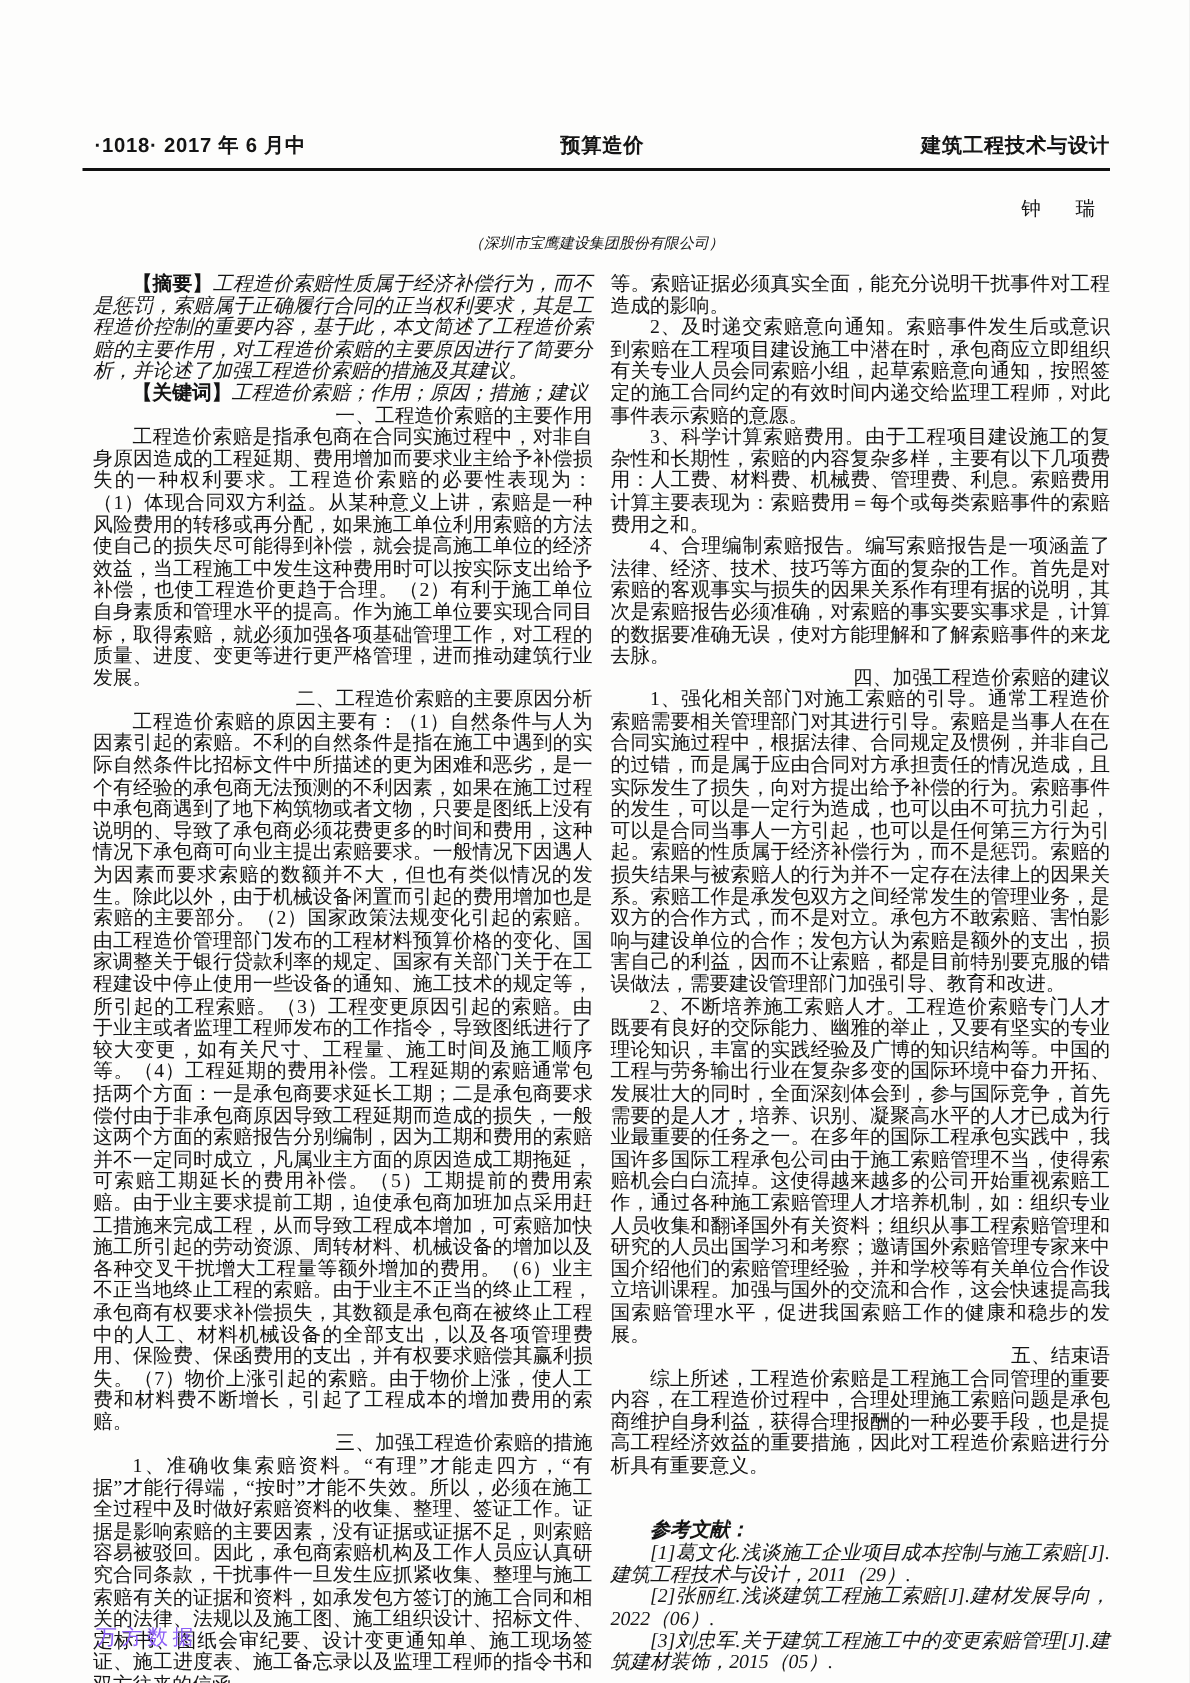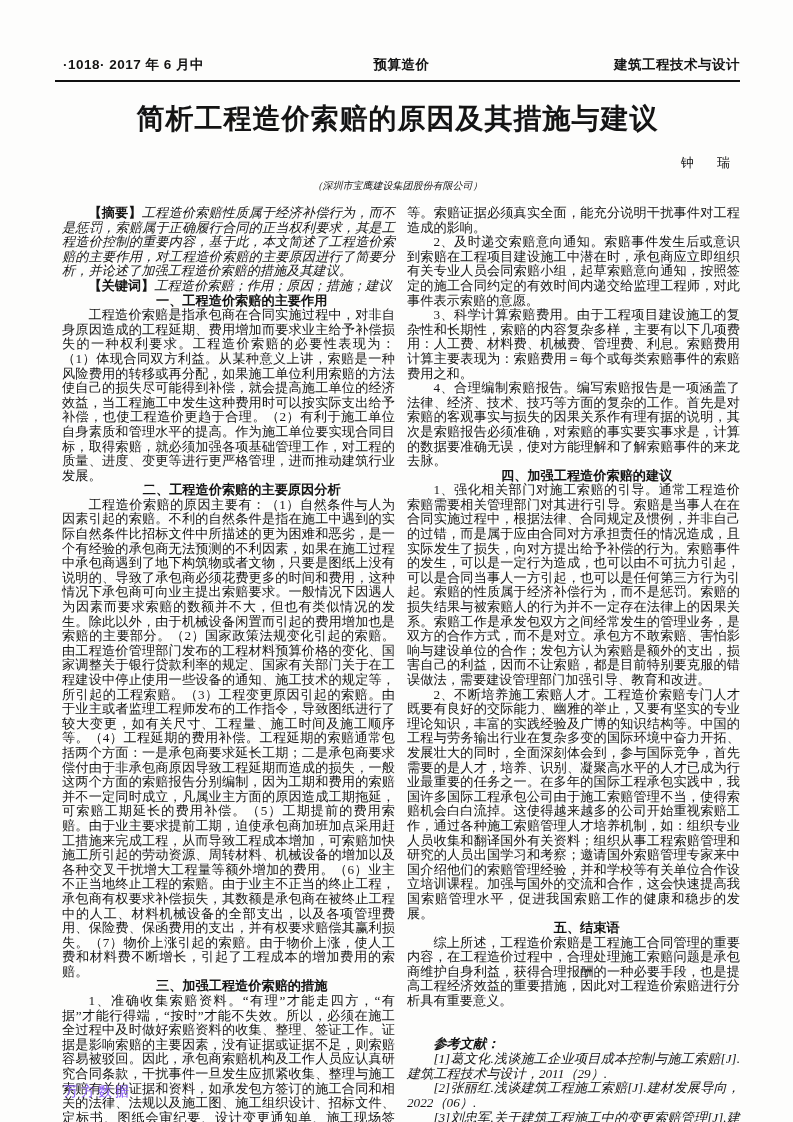--- a/index.html
+++ b/index.html
@@ -20,20 +20,21 @@
   }
   
   .jheader{
     display:flex;
     align-items:baseline;
     font-family:"Liberation Sans","DejaVu Sans",sans-serif;
     font-weight:bold;
     font-size:13.5px;
     letter-spacing:0.5px;
     white-space:nowrap;
+    margin-top:32px;
   }
   .jheader .h-left{flex:1;text-align:left;padding-left:8px;}
   .jheader .h-center{flex:1;text-align:center;}
   .jheader .h-right{flex:1;text-align:right;}
   .jrule{
     margin-top:6px;
     border-bottom:2px solid #111;
     width:100%;
   }
   
@@ -68,23 +69,23 @@
     width:333px;
     font-size:13.2px;
     line-height:14.6px;
     text-align:justify;
   }
   .blk{margin:0;}
   .blk-para{text-indent:2em;}
   .blk-cont{text-indent:0;}
   .blk-heading{
     font-family:"Liberation Sans","DejaVu Sans",sans-serif;
-    font-weight:bold;
+    font-weight:normal;
     text-indent:2em;
-    text-align:center;
+    text-align:right;
   }
   .blk-kai{font-style:italic;}
   .blk-kai .lbl{
     font-style:normal;
     font-weight:bold;
     font-family:"Liberation Sans","DejaVu Sans",sans-serif;
   }
   .blk-refhead{
     font-weight:bold;
     font-style:italic;
@@ -110,21 +111,20 @@
 <div class="page">
   <div class="content">
 
     <div class="jheader">
       <span class="h-left">·1018·  2017 年 6 月中</span>
       <span class="h-center">预算造价</span>
       <span class="h-right">建筑工程技术与设计</span>
     </div>
     <div class="jrule"></div>
 
-    <div class="title">简析工程造价索赔的原因及其措施与建议</div>
     <div class="author">钟 瑞</div>
     <div class="affiliation">（深圳市宝鹰建设集团股份有限公司）</div>
 
     <div class="body-cols">
       <div class="col" id="col-left">
           <p class="blk blk-para blk-kai"><span class="lbl">【摘要】</span>工程造价索赔性质属于经济补偿行为，而不是惩罚，索赔属于正确履行合同的正当权利要求，其是工程造价控制的重要内容，基于此，本文简述了工程造价索赔的主要作用，对工程造价索赔的主要原因进行了简要分析，并论述了加强工程造价索赔的措施及其建议。</p>
           <p class="blk blk-para blk-kai"><span class="lbl">【关键词】</span>工程造价索赔；作用；原因；措施；建议</p>
           <p class="blk blk-heading">一、工程造价索赔的主要作用</p>
           <p class="blk blk-para">工程造价索赔是指承包商在合同实施过程中，对非自身原因造成的工程延期、费用增加而要求业主给予补偿损失的一种权利要求。工程造价索赔的必要性表现为：（1）体现合同双方利益。从某种意义上讲，索赔是一种风险费用的转移或再分配，如果施工单位利用索赔的方法使自己的损失尽可能得到补偿，就会提高施工单位的经济效益，当工程施工中发生这种费用时可以按实际支出给予补偿，也使工程造价更趋于合理。（2）有利于施工单位自身素质和管理水平的提高。作为施工单位要实现合同目标，取得索赔，就必须加强各项基础管理工作，对工程的质量、进度、变更等进行更严格管理，进而推动建筑行业发展。</p>
           <p class="blk blk-heading">二、工程造价索赔的主要原因分析</p>

